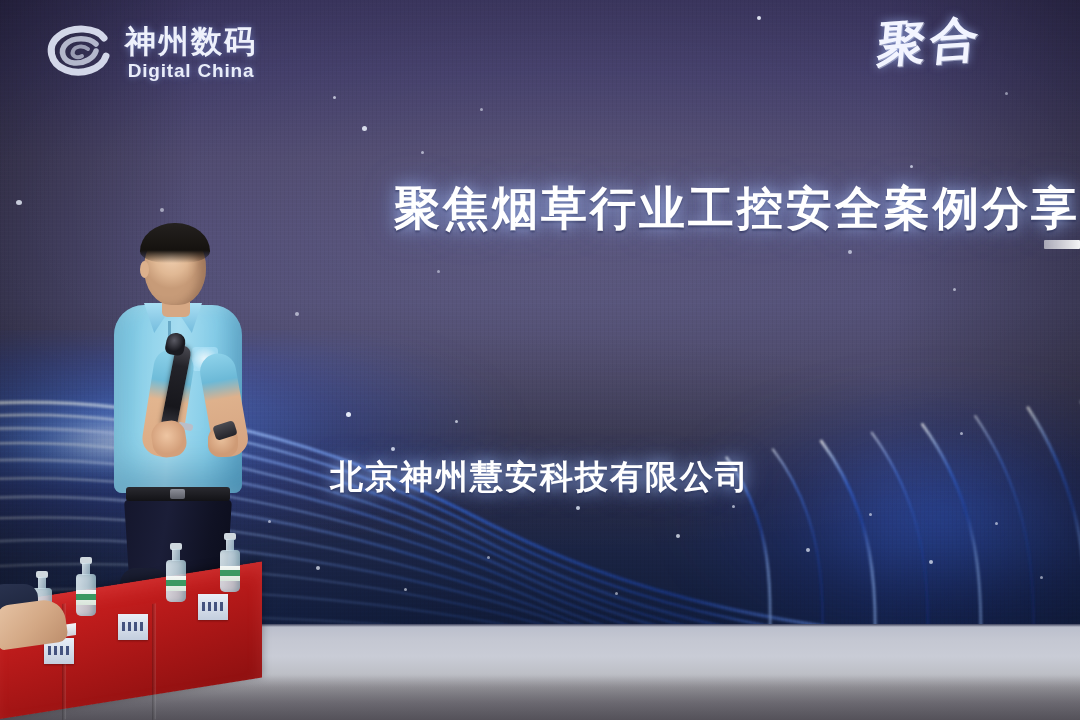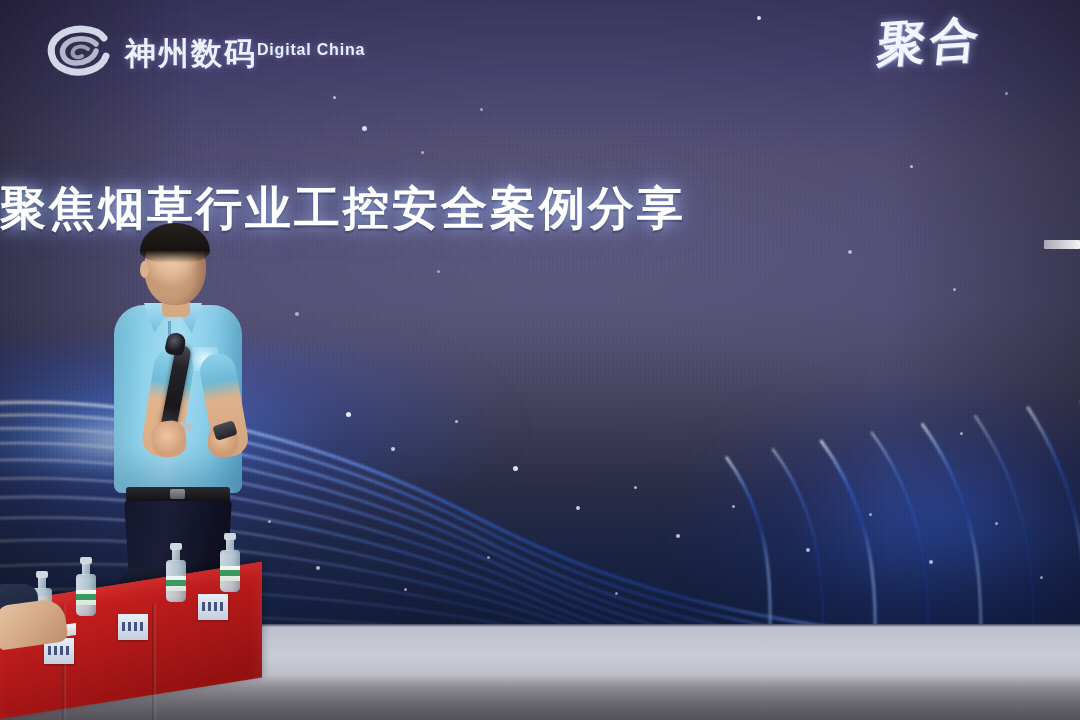--- a/index.html
+++ b/index.html
@@ -70,27 +70,27 @@
 
   
   .particle{position:absolute;border-radius:50%;background:#eef4ff;pointer-events:none;}
 
   
   .logo-tl{
     position:absolute;left:44px;top:22px;
     display:flex;align-items:center;gap:11px;
   }
   .logo-mark{width:70px;height:62px;flex:0 0 auto;opacity:.95;}
-  .logo-words{display:flex;line-height:1;}
+  .logo-words{display:flex;flex-direction:column;line-height:1;align-items:center;}
   .logo-cn{
     font-size:31px;font-weight:700;color:#eef1fb;letter-spacing:2px;
     text-shadow:0 0 7px rgba(150,175,255,.55);
   }
   .logo-en{
-    font-size:16px;font-weight:700;color:#e9edf9;letter-spacing:.8px;margin-top:4px;
+    font-size:19px;font-weight:700;color:#e9edf9;letter-spacing:.8px;margin-top:4px;
     text-shadow:0 0 6px rgba(150,175,255,.5);
   }
 
   .logo-tr{
     position:absolute;right:26px;top:18px;
     display:flex;flex-direction:column;align-items:flex-end;
   }
   .logo-tr-brush{
     font-size:48px;font-weight:700;color:#f2f4ff;
     font-family:"DejaVu Serif","Liberation Serif",serif;
@@ -98,21 +98,21 @@
     transform:skewX(-9deg) rotate(-4deg);
     text-shadow:0 0 10px rgba(165,190,255,.65),1px 1px 0 rgba(255,255,255,.4);
     margin-right:72px;
   }
   .logo-tr-sub{
     font-size:27px;font-weight:700;color:#f3f5ff;letter-spacing:3px;margin-top:-4px;
     text-shadow:0 0 9px rgba(160,185,255,.6);
   }
 
   .slide-title{
-    position:absolute;left:0;right:0;top:178px;text-align:left;
+    position:absolute;left:0;right:0;top:178px;text-align:right;
     font-size:46px;font-weight:700;color:#ffffff;letter-spacing:3px;
     text-shadow:0 0 16px rgba(175,200,255,.75),0 0 34px rgba(110,150,255,.4),0 2px 2px rgba(10,10,40,.55);
   }
   .slide-date{
     position:absolute;left:0;right:0;top:351px;text-align:center;
     font-size:30px;font-weight:700;color:#fbfcff;letter-spacing:1px;
     text-shadow:0 0 13px rgba(175,200,255,.7),0 2px 2px rgba(10,10,40,.5);
   }
   .slide-company{
     position:absolute;left:0;right:0;top:455px;text-align:center;
@@ -420,20 +420,21 @@
       <span class="logo-cn">神州数码</span>
       <span class="logo-en">Digital China</span>
     </div>
   </div>
 
   <div class="logo-tr">
     <span class="logo-tr-brush">聚合</span>
   </div>
 
   <div class="slide-title">聚焦烟草行业工控安全案例分享</div>
+  <div class="slide-company">北京神州慧安科技有限公司</div>
 
   <div class="edge-bar"></div>
 
   <div class="stage-floor">
     <div class="stage-floor-shadow"></div>
   </div>
 
   <div class="speaker">
     <div class="sp-pants"></div>
     <div class="sp-shirt"></div>

